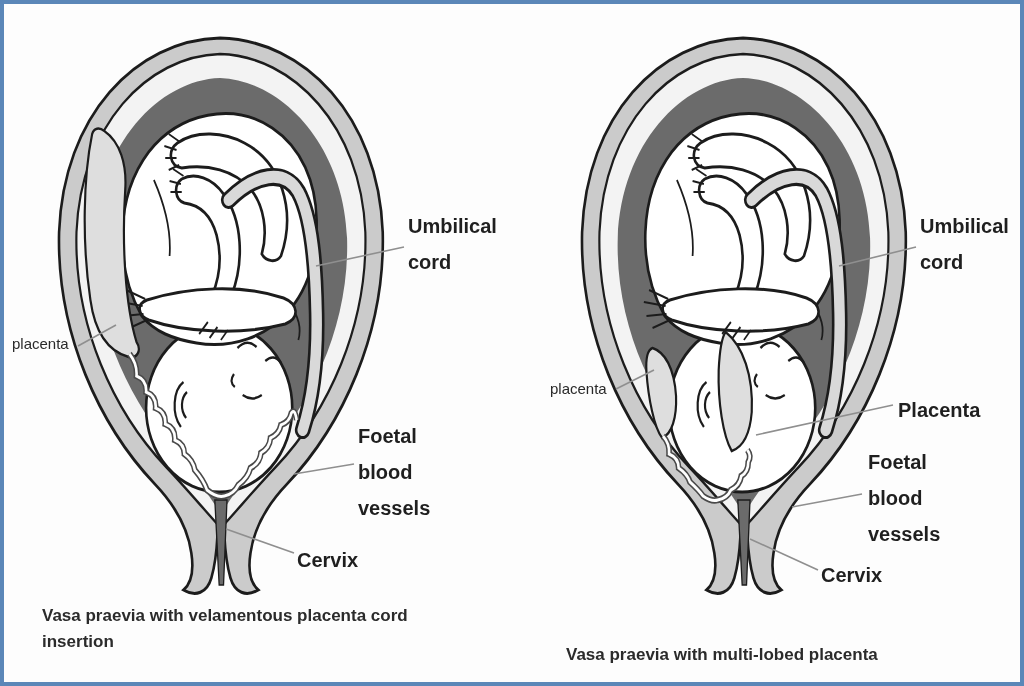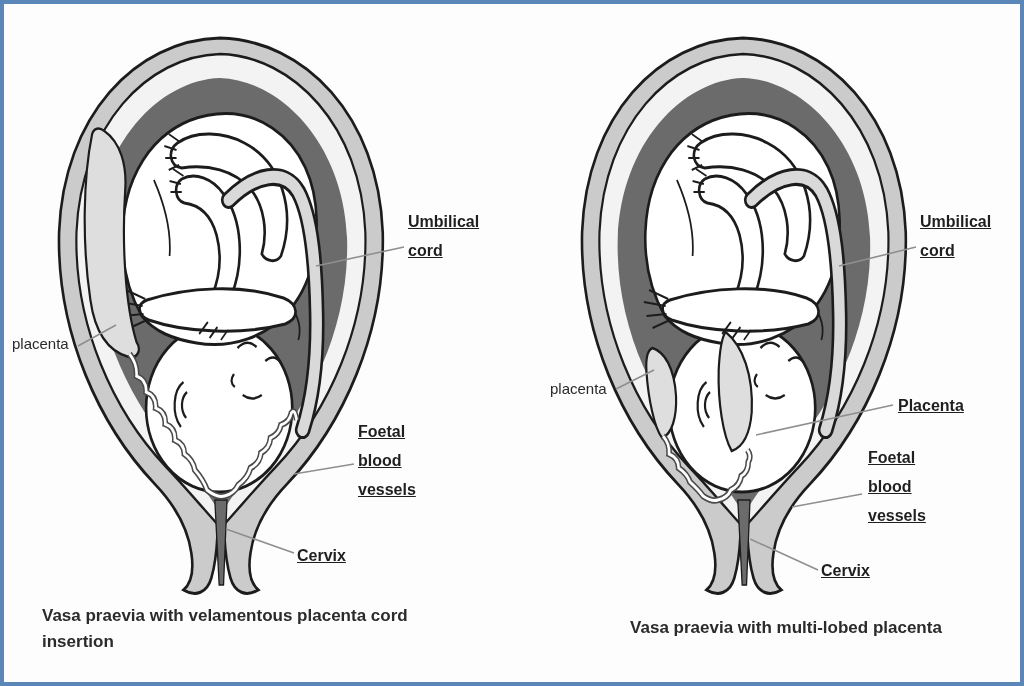--- a/index.html
+++ b/index.html
@@ -3,21 +3,21 @@
 <meta charset="utf-8">
 <style>
   html,body{margin:0;padding:0;background:#fff;}
   .figure{
     position:relative;width:1024px;height:686px;box-sizing:border-box;
     border:4px solid #5b87b8;background:#fdfdfd;overflow:hidden;
     font-family:"Liberation Sans",sans-serif;
   }
   .canvas{position:absolute;left:0;top:0;}
   .lbl{position:absolute;color:#1f1f1f;white-space:normal;}
-  .lbl.big{font-size:16px;font-weight:bold;line-height:1.8;text-decoration:underline;}
+  .lbl.big{font-size:20px;font-weight:bold;line-height:1.8;}
   .lbl.small{font-size:15px;font-weight:normal;color:#2a2a2a;}
   .caption{
     position:absolute;font-size:17px;font-weight:600;color:#2b2b2b;line-height:1.55;
   }
 </style>
 </head>
 <body>
 
 <div class="figure">
 
@@ -129,15 +129,15 @@
   <div class="lbl small" style="left:8px;top:331px;">placenta</div>
   <div class="lbl big" style="left:354px;top:414px;width:80px;">Foetal blood vessels</div>
   <div class="lbl big" style="left:293px;top:538px;">Cervix</div>
   <div class="caption" style="left:38px;top:599px;width:430px;">Vasa praevia with velamentous placenta cord insertion</div>
 
   <div class="lbl big" style="left:916px;top:204px;width:96px;">Umbilical cord</div>
   <div class="lbl small" style="left:546px;top:376px;">placenta</div>
   <div class="lbl big" style="left:894px;top:388px;">Placenta</div>
   <div class="lbl big" style="left:864px;top:440px;width:80px;">Foetal blood vessels</div>
   <div class="lbl big" style="left:817px;top:553px;">Cervix</div>
-  <div class="caption" style="left:562px;top:611px;width:440px;text-align:center;">Vasa praevia with multi-lobed placenta</div>
+  <div class="caption" style="left:562px;top:638px;width:440px;">Vasa praevia with multi-lobed placenta</div>
 
 </div>
 
 </body></html>

